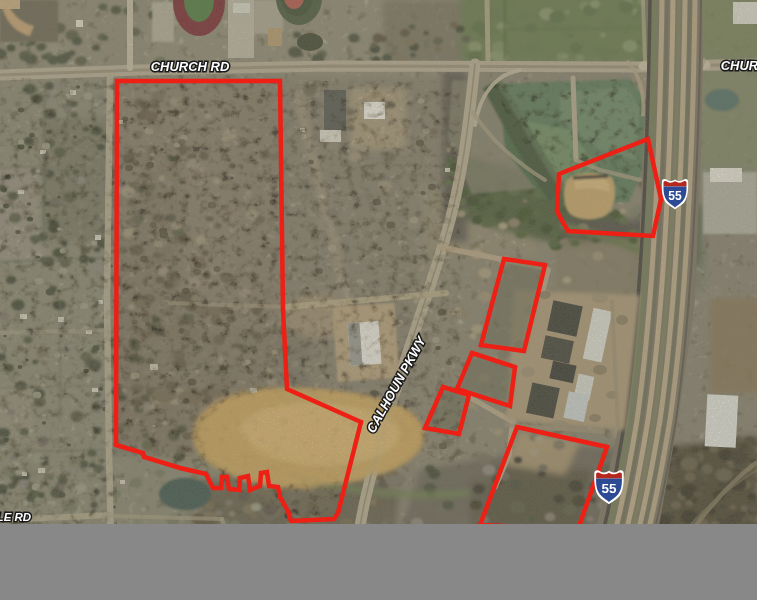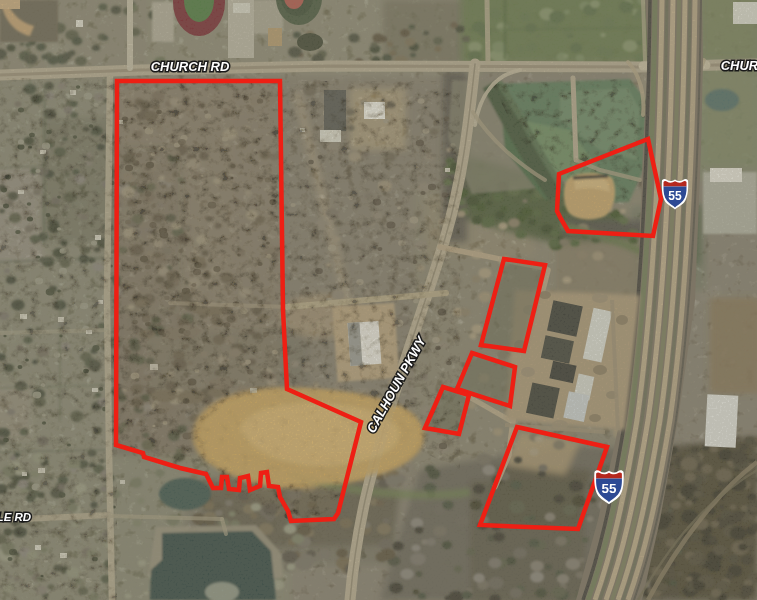--- a/index.html
+++ b/index.html
@@ -1,16 +1,16 @@
 <!DOCTYPE html>
 <html><head>
 <meta charset="utf-8">
 <style>
 html,body{margin:0;padding:0;background:#888;}
-#stage{width:757px;height:600px;position:relative;overflow:hidden;font-family:"Liberation Sans",sans-serif;}
+#stage{width:757px;height:524px;position:relative;overflow:hidden;font-family:"Liberation Sans",sans-serif;}
 svg{display:block;filter:blur(0.45px);}
 </style>
 </head>
 <body>
 
 <div id="stage">
 <svg width="757" height="600" viewBox="0 0 757 600">
 <defs>
 <filter id="b1">
           <feGaussianBlur stdDeviation="1"></feGaussianBlur>

